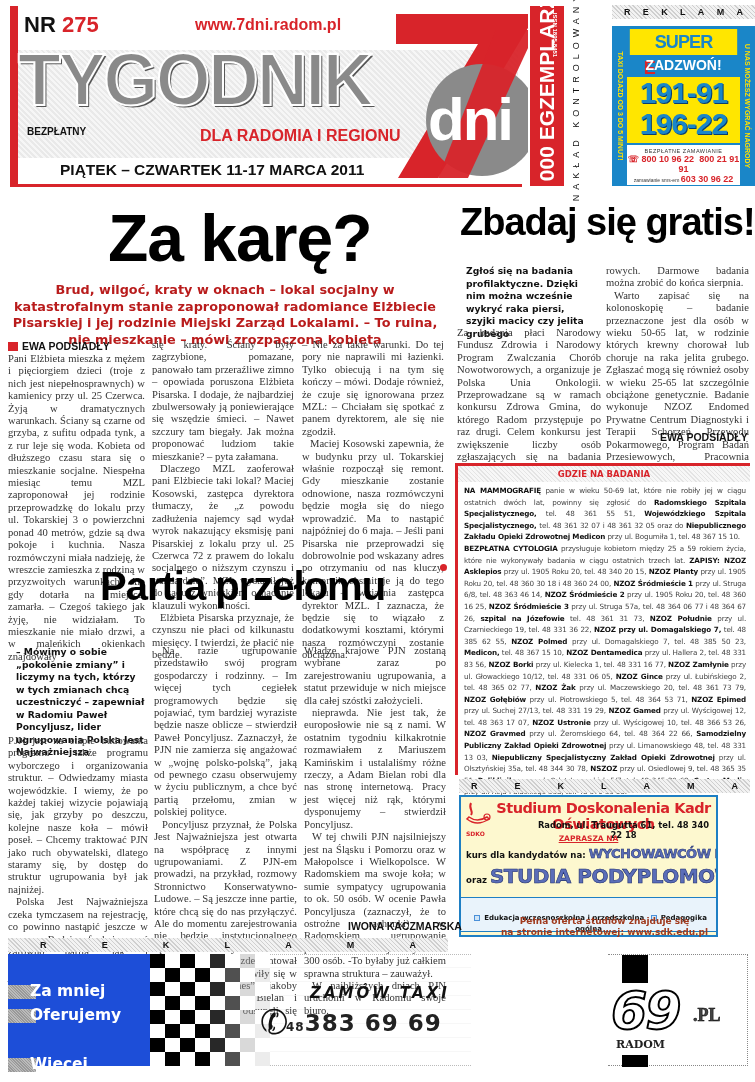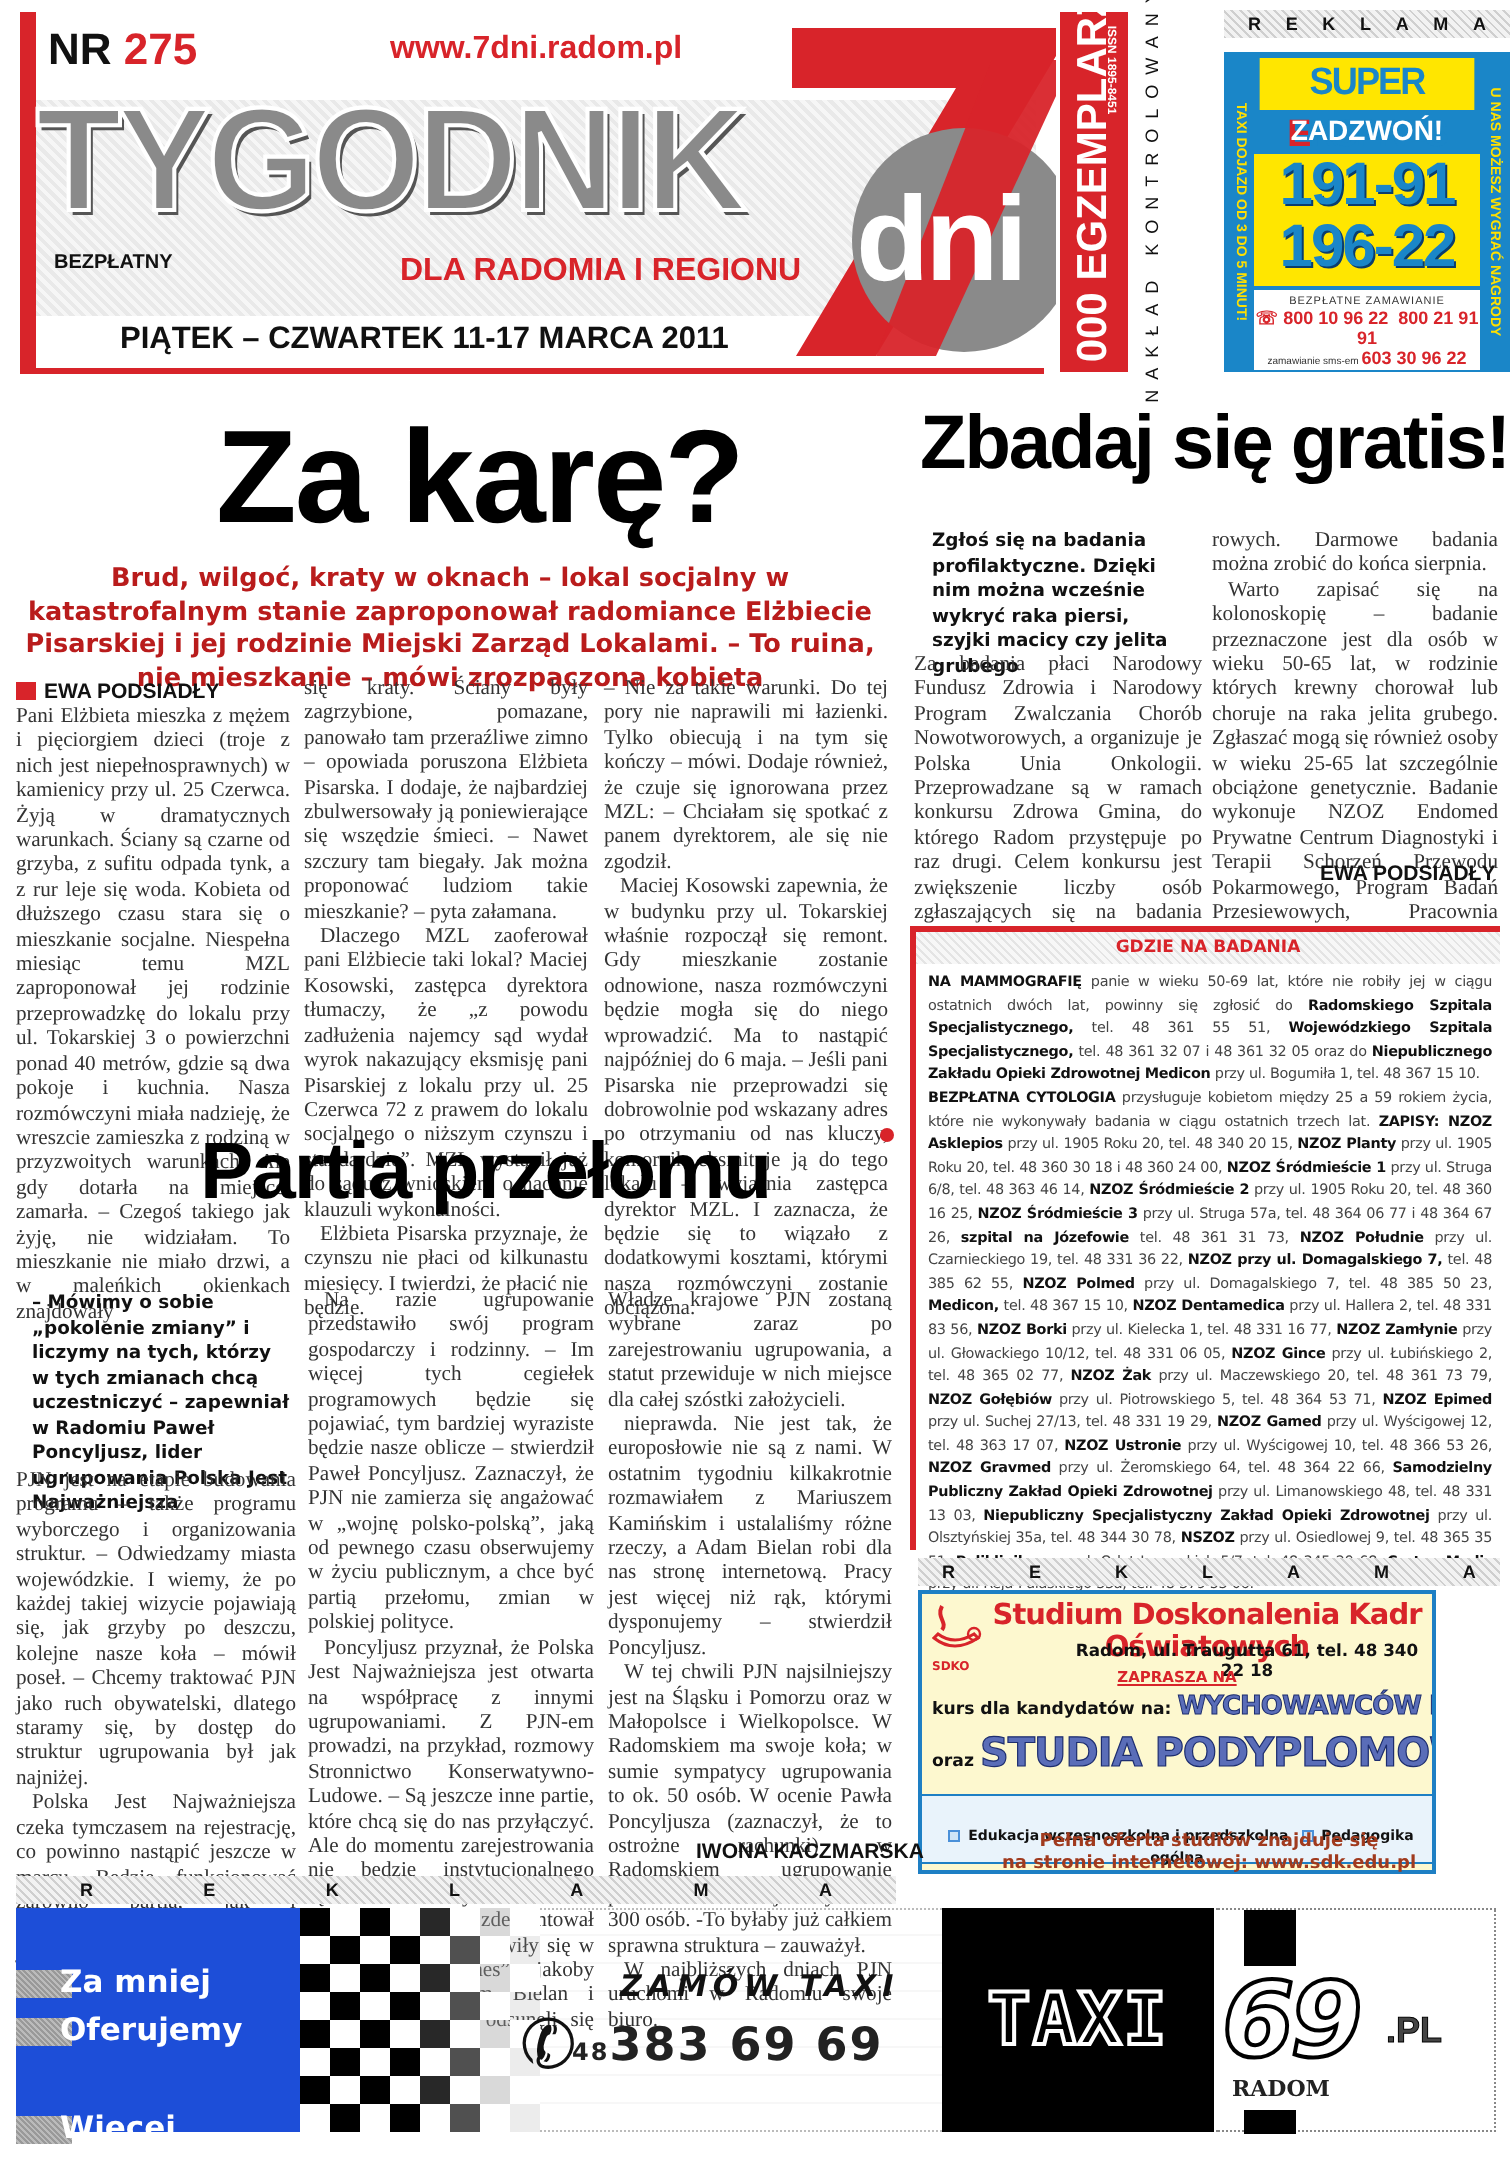--- a/index.html
+++ b/index.html
@@ -88,21 +88,21 @@
   .taxi-zamow { position: absolute; left: 302px; top: 32px; font-family: "DejaVu Sans", sans-serif; font-weight: bold; font-style: italic; font-size: 15px; color: #111; letter-spacing: 3px; }
   .taxi-num { position: absolute; left: 278px; top: 58px; font-family: "DejaVu Sans", sans-serif; font-weight: bold; font-size: 23px; color: #222; letter-spacing: 1px; }
   .taxi-num small { font-size: 12px; }
   .taxi-phone { position: absolute; left: 252px; top: 50px; font-size: 34px; color: #111; transform: rotate(-10deg); }
   .taxi-black { position: absolute; left: 463px; top: 2px; width: 136px; height: 112px; background: #000; display: flex; align-items: center; justify-content: center; }
   .taxi-word { font-family: "DejaVu Sans Mono", monospace; font-weight: bold; font-size: 36px; color: #fff; -webkit-text-stroke: 1.5px #fff; letter-spacing: 1px; text-shadow: 0 0 0 #000; outline: none; }
   .taxi-right { position: absolute; left: 600px; top: 2px; width: 140px; height: 112px; border-top: 1px dotted #888; border-bottom: 1px dotted #888; border-right: 1px dotted #888; }
   .taxi-stripe1 { position: absolute; left: 14px; top: 0; width: 26px; height: 28px; background: #000; }
   .taxi-stripe2 { position: absolute; left: 14px; top: 100px; width: 26px; height: 12px; background: #000; }
   .taxi-69 { position: absolute; left: 3px; top: 26px; font-family: "DejaVu Sans", sans-serif; font-weight: bold; font-style: italic; font-size: 52px; color: #fff; -webkit-text-stroke: 2px #000; letter-spacing: -2px; }
-  .taxi-pl { position: absolute; left: 85px; top: 50px; font-family: Liberation Sans, sans-serif; font-weight: bold; font-size: 18px; color: #444; -webkit-text-stroke: 0.5px #000; }
+  .taxi-pl { position: absolute; left: 85px; top: 50px; font-family: Liberation Serif, serif; font-weight: bold; font-size: 18px; color: #444; -webkit-text-stroke: 0.5px #000; }
   .taxi-radom { position: absolute; left: 8px; top: 83px; font-family: "DejaVu Serif", serif; font-weight: bold; font-size: 11px; color: #222; }
   .taxi-dotline { position: absolute; left: 262px; top: 2px; width: 201px; height: 112px; border-top: 1px dotted #bbb; border-bottom: 1px dotted #bbb; background: repeating-linear-gradient(0deg, transparent 0 13px, rgba(0,0,0,0.03) 13px 14px); }
 </style>
 </head>
 <body>
 
 <div id="masthead" class="abs">
   <div class="abs mh-leftbar"></div>
   <div class="abs mh-band"></div>
   <div class="abs nr"><span>NR</span> <b>275</b></div>
@@ -328,23 +328,20 @@
       <div style="background: rgb(0, 0, 0);"></div>
       <div style="background: rgb(255, 255, 255);"></div>
       <div style="background: rgb(80, 80, 80);"></div>
       <div style="background: rgb(255, 255, 255);"></div>
       <div style="background: rgba(160, 160, 160, 0.2);"></div>
     </div>
   <div class="taxi-dotline"></div>
   <div class="taxi-phone">✆</div>
   <div class="taxi-zamow">ZAMÓW TAXI</div>
   <div class="taxi-num"><small>48</small><span>383 69 69</span></div>
-  <div class="taxi-black">
-    <span class="taxi-word" style="color:#000; -webkit-text-stroke:2px #fff;">TAXI</span>
-  </div>
   <div class="taxi-right">
     <div class="taxi-stripe1"></div>
     <div class="taxi-stripe2"></div>
     <div class="taxi-69">69</div>
     <div class="taxi-pl">.PL</div>
     <div class="taxi-radom">RADOM</div>
   </div>
 </div>
 
 </body></html>

